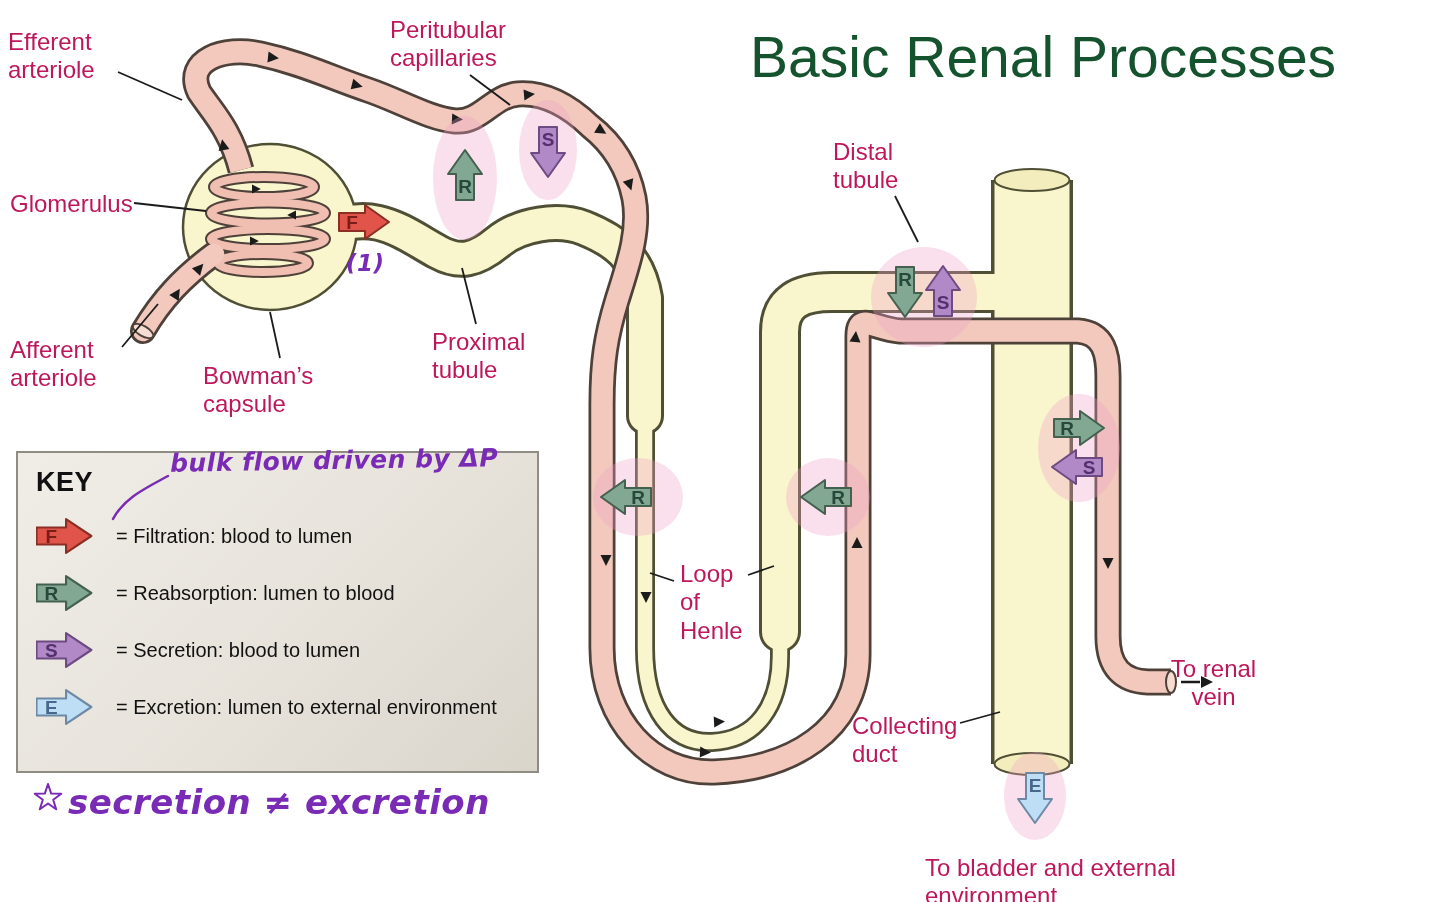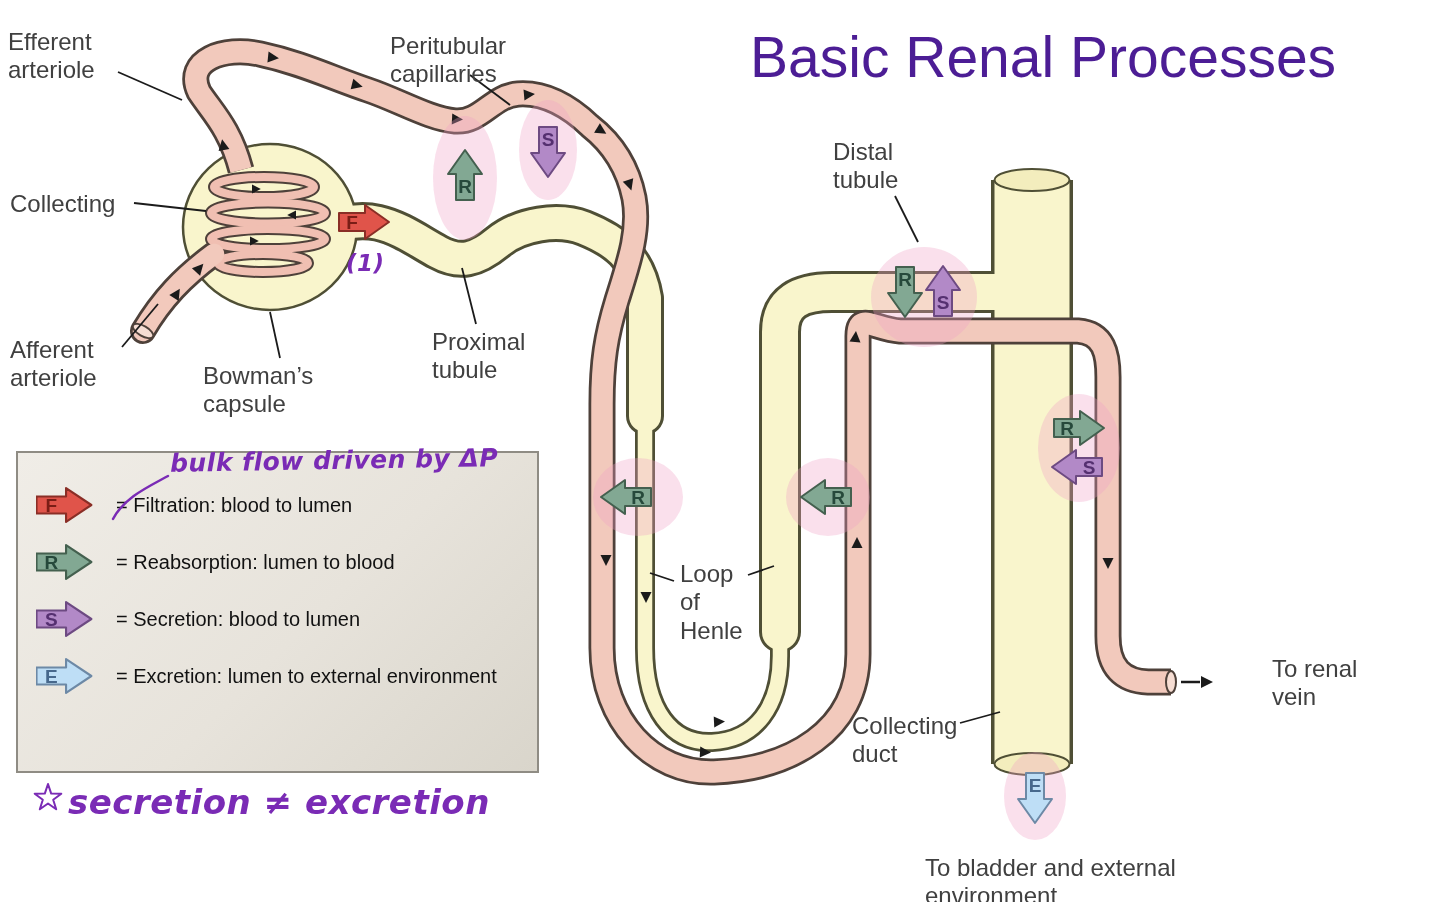--- a/index.html
+++ b/index.html
@@ -27,24 +27,24 @@
   .arrow-s { stroke:#6d4a82; }
   .arrow-e { stroke:#6d89a6; }
   .arrow-letter { font-family:"Liberation Sans", sans-serif; font-size:19px; font-weight:bold; text-anchor:middle; }
   .key-letter  { font-family:"Liberation Sans", sans-serif; font-size:18px; font-weight:bold; text-anchor:middle; }
   .letter-f { fill:#7a1d16; }
   .letter-r { fill:#26493b; }
   .letter-s { fill:#553070; }
   .letter-e { fill:#47688c; }
 
   
-  .lbl { position:absolute; font-size:24px; color:#404040; line-height:1.18; z-index:2; }
+  .lbl { position:absolute; font-size:24px; color:#be185d; line-height:1.18; z-index:2; }
   .title {
     position:absolute; left:750px; top:24px; width:680px;
-    font-size:57px; color:#4c1d95; z-index:2; white-space:nowrap;
+    font-size:57px; color:#14532d; z-index:2; white-space:nowrap;
   }
 
   
   .key-box {
     position:absolute; left:16px; top:451px; width:523px; height:322px;
     box-sizing:border-box; padding:14px 18px;
     background:linear-gradient(135deg, #f0ede7 0%, #e7e3db 55%, #d9d5cb 100%);
     border:2px solid #8f8c84; z-index:2;
   }
   .key-heading { font-size:27px; font-weight:bold; color:#111; letter-spacing:0.5px; }
@@ -192,34 +192,35 @@
         <text class="arrow-letter letter-s" x="11" y="7">S</text>
       </g>
       <g transform="translate(1035,797)">
         <polygon class="parrow arrow-e" transform="rotate(90)" points="-24,-9 2,-9 2,-17 26,0 2,17 2,9 -24,9" fill="#bedef6"></polygon>
         <text class="arrow-letter letter-e" x="0" y="-5">E</text>
       </g>
     </g>
   </svg>
 
   <div class="lbl" style="left:8px;   top:28px;  width:120px;">Efferent arteriole</div>
-  <div class="lbl" style="left:390px; top:16px;  width:150px;margin-top:16px;">Peritubular capillaries</div>
-  <div class="lbl" style="left:10px;  top:190px; width:200px;">Collecting</div>
+  <div class="lbl" style="left:390px; top:16px;  width:150px;">Peritubular capillaries</div>
+  <div class="lbl" style="left:10px;  top:190px; width:200px;">Glomerulus</div>
   <div class="lbl" style="left:203px; top:362px; width:150px;">Bowman’s capsule</div>
   <div class="lbl" style="left:10px;  top:336px; width:130px;">Afferent arteriole</div>
   <div class="lbl" style="left:432px; top:328px; width:130px;">Proximal tubule</div>
   <div class="lbl" style="left:833px; top:138px; width:110px;">Distal tubule</div>
   <div class="lbl" style="left:852px; top:712px; width:140px;">Collecting duct</div>
   <div class="lbl" style="left:680px; top:560px; width:78px;">Loop of Henle</div>
-  <div class="lbl" style="left:1272px;top:655px; width:115px;">To renal vein</div>
+  <div class="lbl" style="left:1156px;top:655px; width:115px;text-align:center;">To renal vein</div>
   <div class="lbl" style="left:925px; top:828px; width:300px;margin-top:26px;">To bladder and external environment</div>
 
   <div class="title">Basic Renal Processes</div>
 
   <div class="key-box">
+    <div class="key-heading">KEY</div>
 
     <div class="key-row">
       <svg class="key-arrow" viewBox="0 0 54 36">
         <polygon class="parrow arrow-f" points="0,10 28,10 28,2 52,18 28,34 28,26 0,26" fill="#e0544a"></polygon>
         <text class="key-letter letter-f" x="14" y="25">F</text>
       </svg>
       <div class="key-text">= Filtration: blood to lumen</div>
     </div>
 
     <div class="key-row">

